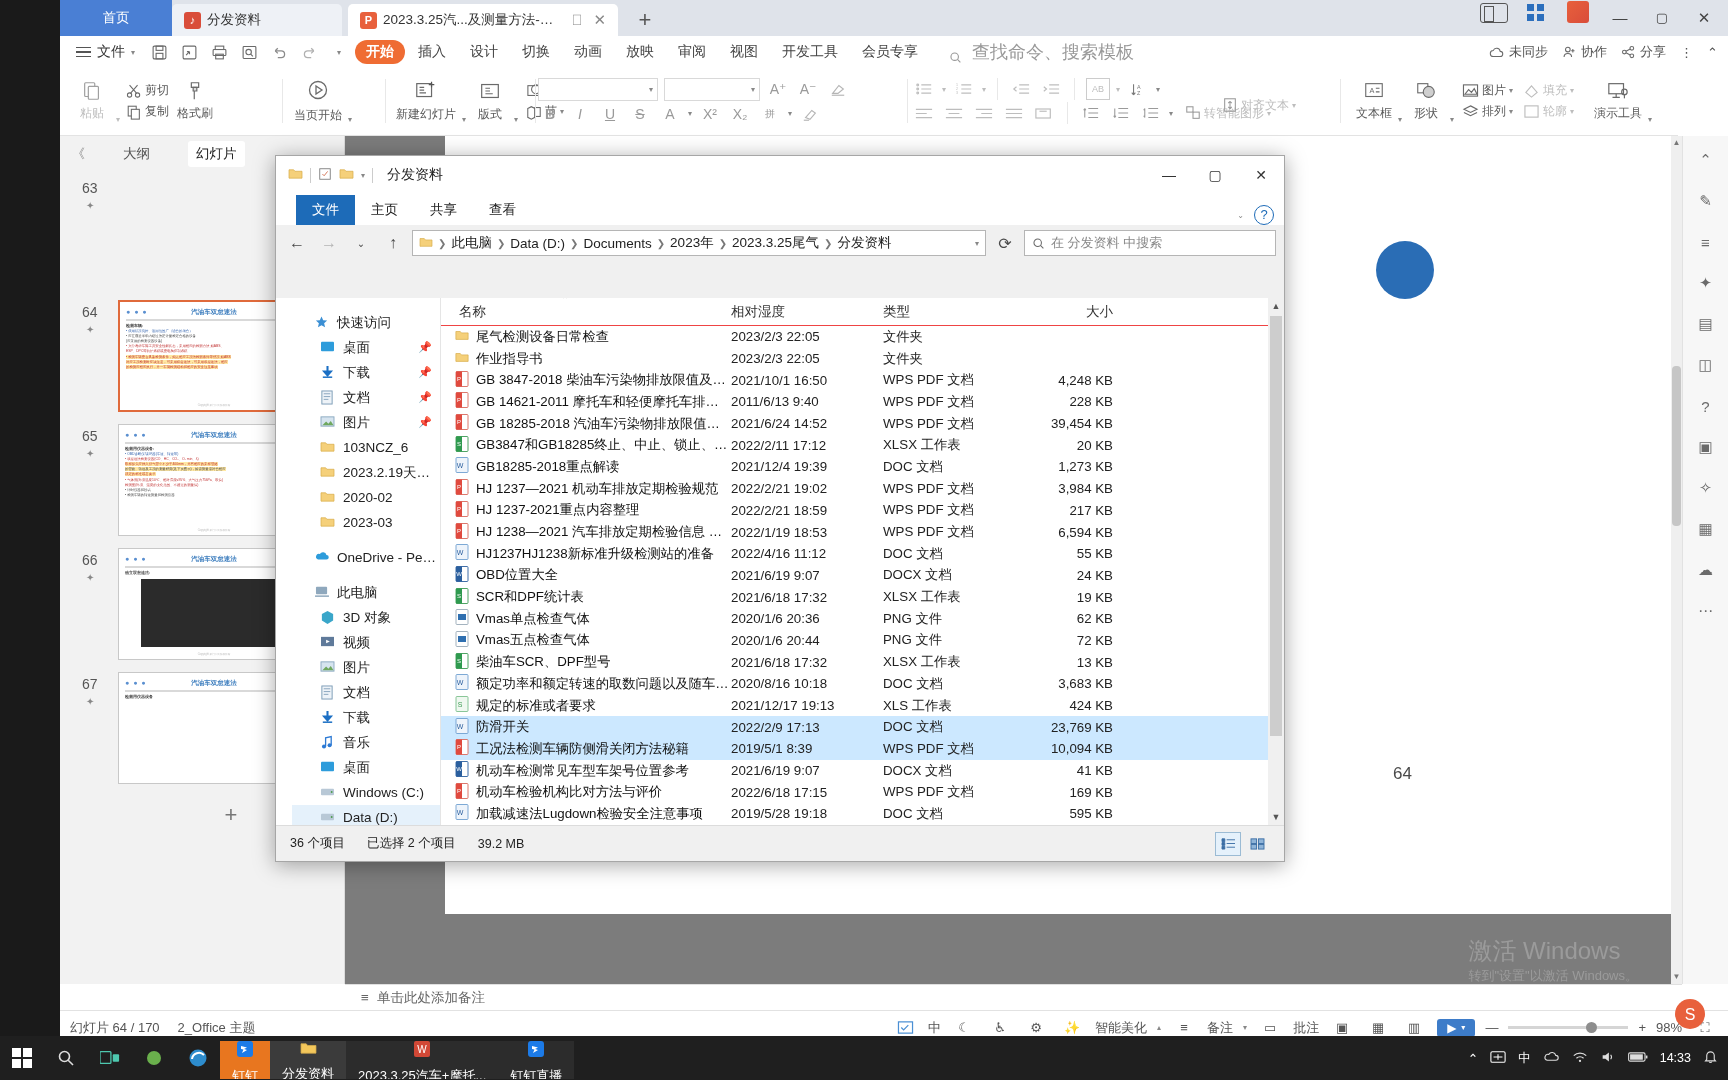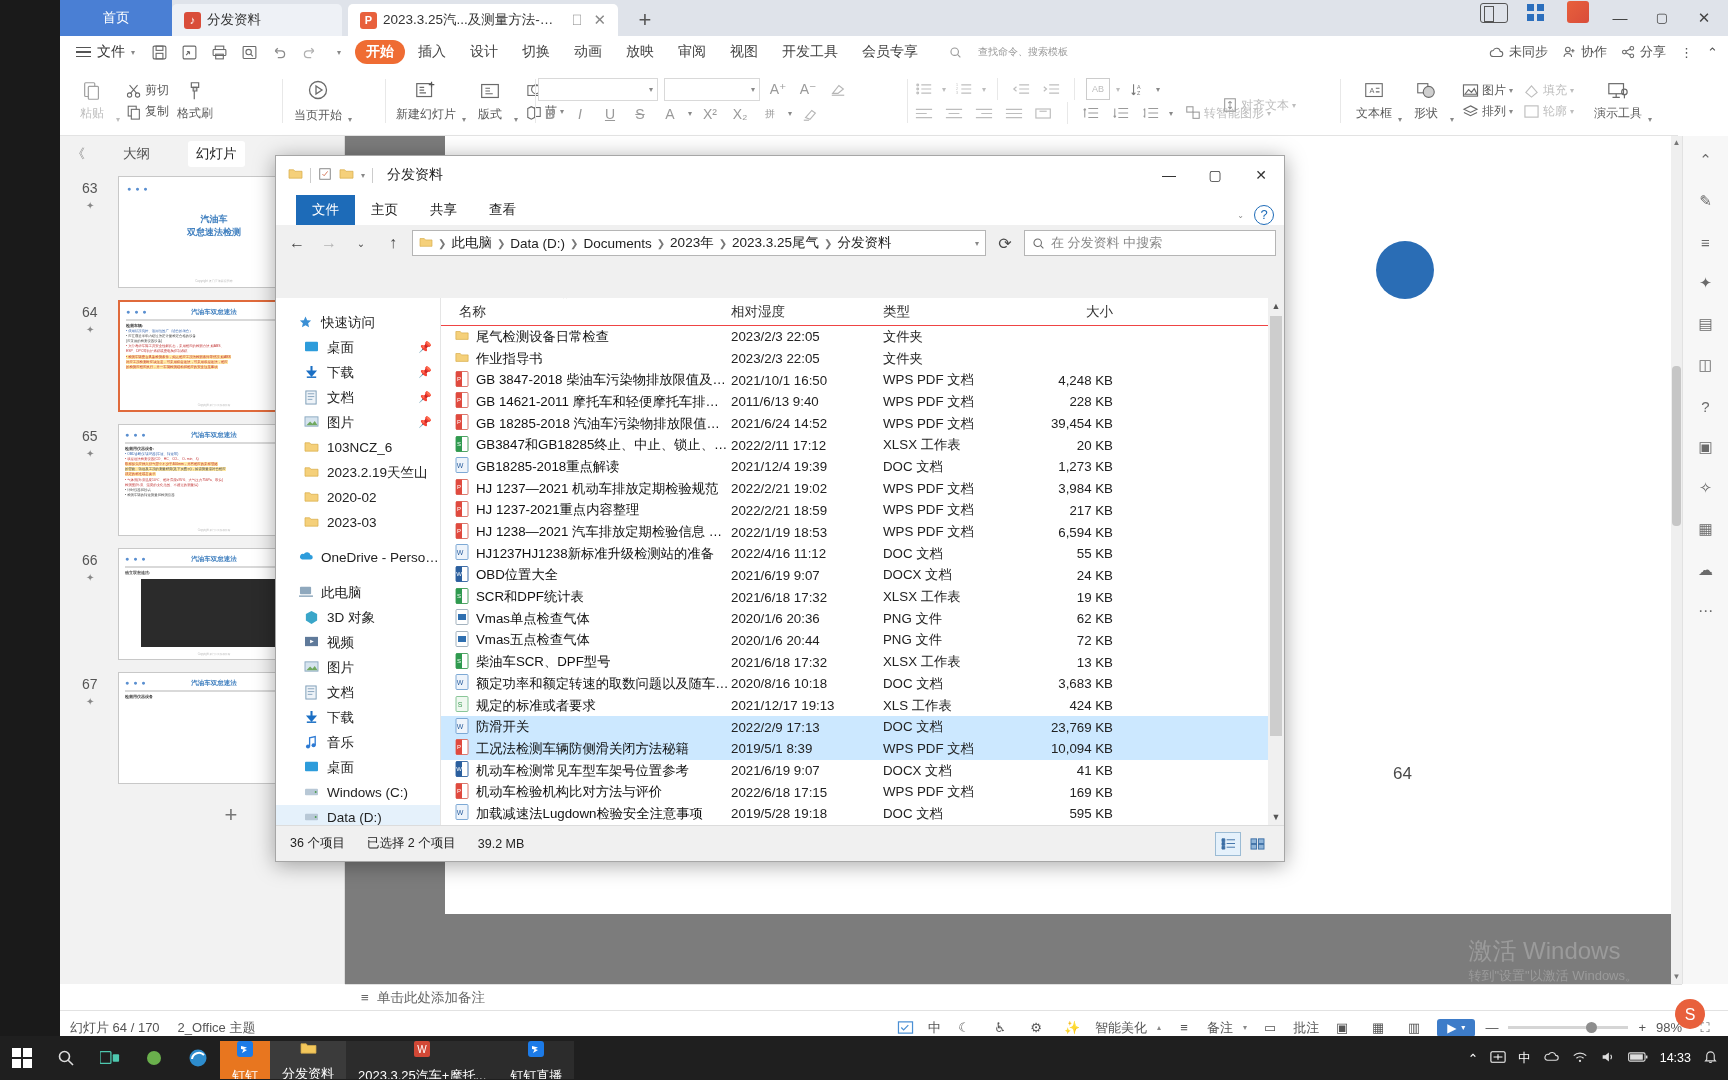--- a/index.html
+++ b/index.html
@@ -41,21 +41,21 @@
   .menubar { position:absolute; left:0; top:36px; width:1668px; height:32px; background:#fff;
              display:flex; align-items:center; padding-left:8px; gap:2px; }
   .mb-file { display:flex; align-items:center; gap:6px; padding:3px 8px; font-size:14px; color:#333;}
   .hamb { display:inline-block; width:15px; }
   .hamb i { display:block; height:1.6px; background:#555; margin:3px 0; }
   .qicon { width:28px; height:26px; display:flex; align-items:center; justify-content:center;
            color:#666; }
   .qicon svg { display:block; }
   .mtab { padding:3px 11px; font-size:14px; color:#444; border-radius:13px; white-space:nowrap;}
   .mtab.active { background:#ef6c33; color:#fff; font-weight:bold; }
-  .searchbox { display:flex; align-items:flex-end; gap:16px; margin-left:18px; color:#999; font-size:10px;}
+  .searchbox { display:flex; align-items:flex-end; gap:10px; margin-left:18px; color:#999; font-size:18px;}
   .mb-right { margin-left:auto; display:flex; align-items:center; gap:14px; padding-right:10px; color:#555; font-size:13px;}
   .mb-right .it { display:flex; align-items:center; gap:4px; }
 
   
   .ribbon { position:absolute; left:0; top:68px; width:1668px; height:68px; background:#fff;
             border-bottom:1px solid #e3e3e3; }
   .rgrp { position:absolute; top:0; height:66px; display:flex; align-items:center; }
   .rbig { display:flex; flex-direction:column; align-items:center; justify-content:center;
           min-width:48px; padding:2px 6px; color:#5a5a5a; font-size:12px; gap:3px;}
   .rbig .lbl { white-space:nowrap; font-size:12px; }
@@ -155,21 +155,21 @@
   .navbtn.dim { color:#b4b4b4; }
   .addrbar { flex:1; height:26px; background:#fff; border:1px solid #b5b5b5; display:flex;
              align-items:center; padding:0 6px; gap:5px; font-size:13.5px; color:#222; }
   .crumbsep { color:#777; font-size:10px; }
   .addr-right { margin-left:auto; display:flex; align-items:center; gap:8px; color:#555; }
   .searchfe { width:252px; height:26px; background:#fff; border:1px solid #b5b5b5; display:flex;
               align-items:center; gap:6px; padding:0 7px; font-size:13px; color:#888; }
 
   .fe-body { position:absolute; left:0; right:0; top:142px; bottom:36px; display:flex; background:#fff; }
   .fe-nav { width:165px; background:#fff; border-right:1px solid #e5e5e5; padding-top:12px;
-            overflow:hidden; position:relative; }
+            overflow:hidden; position:relative;padding-left:16px; }
   .navitem { display:flex; align-items:center; gap:7px; height:25px; padding-left:22px;
              font-size:13.5px; color:#222; position:relative; }
   .navitem.l2 { padding-left:28px; }
   .navitem.sel { background:#e5f1fb; }
   .pin { position:absolute; right:8px; color:#9a9a9a; font-size:11px; }
   .navspacer { height:10px; }
   .nicon { width:16px; height:16px; flex:0 0 auto; }
 
   .fe-list { flex:1; position:relative; overflow:hidden; }
   .hdrrow { display:flex; height:28px; align-items:center; border-bottom:1px solid #ef4444;
@@ -700,29 +700,20 @@
       <div class="lp-head">
         <span class="lp-collapse">《</span>
         <span class="lp-tab">大纲</span>
         <span class="lp-tab active">幻灯片</span>
       </div>
       <div class="slides">
 
         <div class="slide">
           <span class="num">63</span>
           <span class="star">✦</span>
-          <div class="thumb">
-            <div class="th-dots" style="left:8px; top:8px;">● ● ●</div>
-            <div class="th-dots" style="right:8px; top:8px;">● ● ●</div>
-            <div style="position:absolute; left:0; right:0; top:36px; text-align:center;">
-              <div class="th-title" style="font-size:9px;">汽油车</div>
-              <div class="th-title" style="font-size:9px;">双怠速法检测</div>
-            </div>
-            <div style="position:absolute;left:0;right:0;bottom:4px;text-align:center;font-size:3px;color:#bbb;">Copyright 厦门江涛版权所有</div>
-          </div>
         </div>
 
         <div class="slide">
           <span class="num">64</span>
           <span class="star">✦</span>
           <div class="thumb sel">
             <div class="th-dots" style="left:6px; top:6px;">● ● ●</div>
             <div class="th-dots" style="right:6px; top:6px;">● ● ●</div>
             <div class="th-title" style="font-size:6.5px; margin-top:6px;">汽油车双怠速法</div>
             <div class="th-line"></div>

